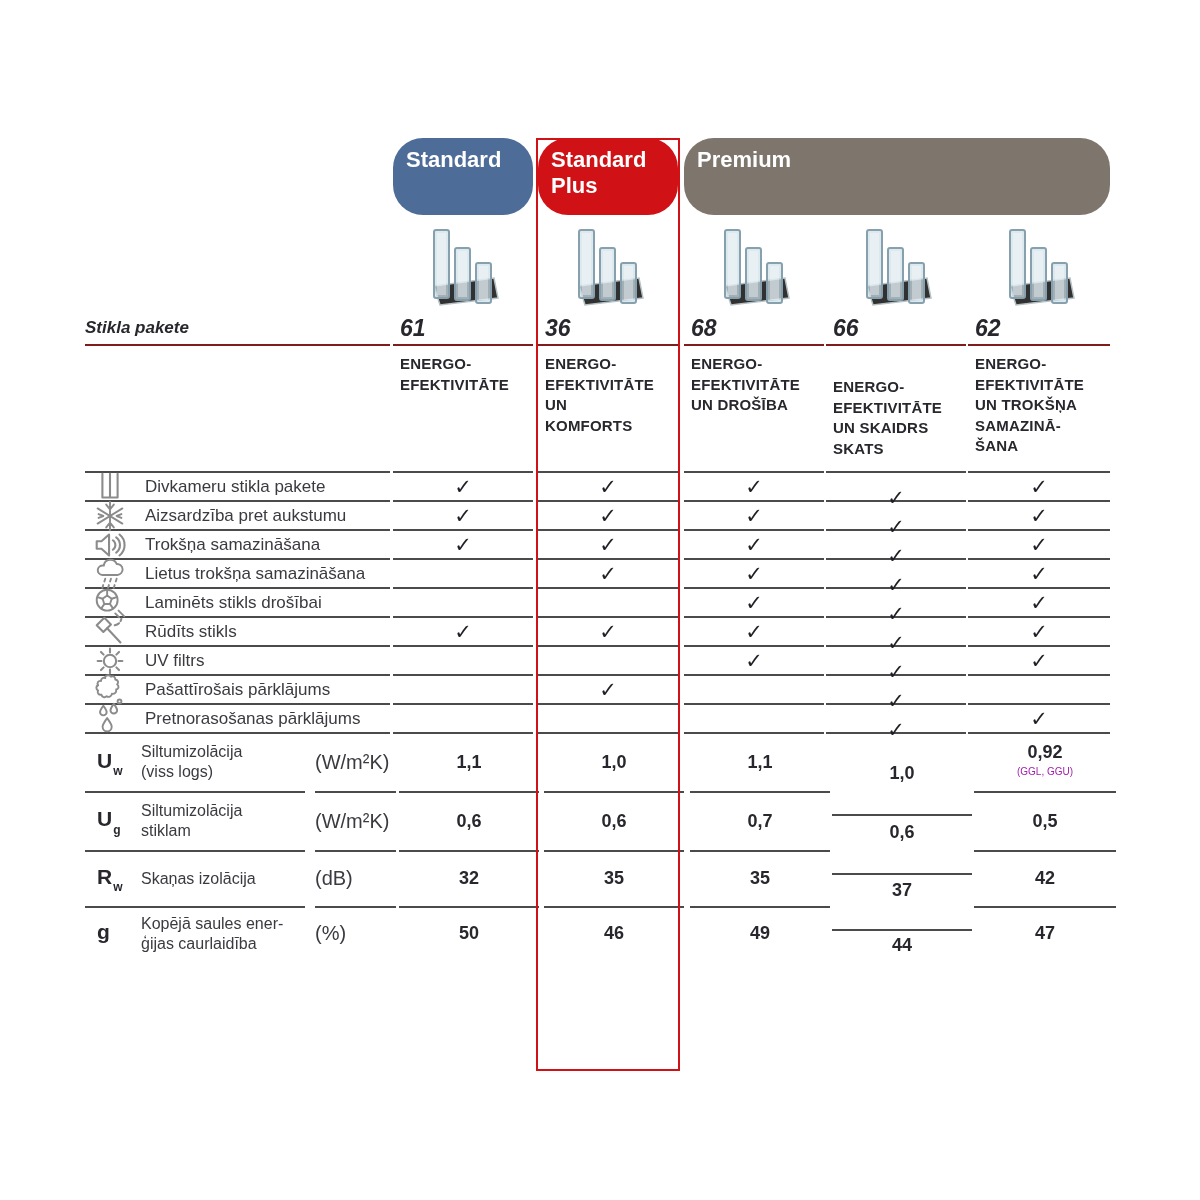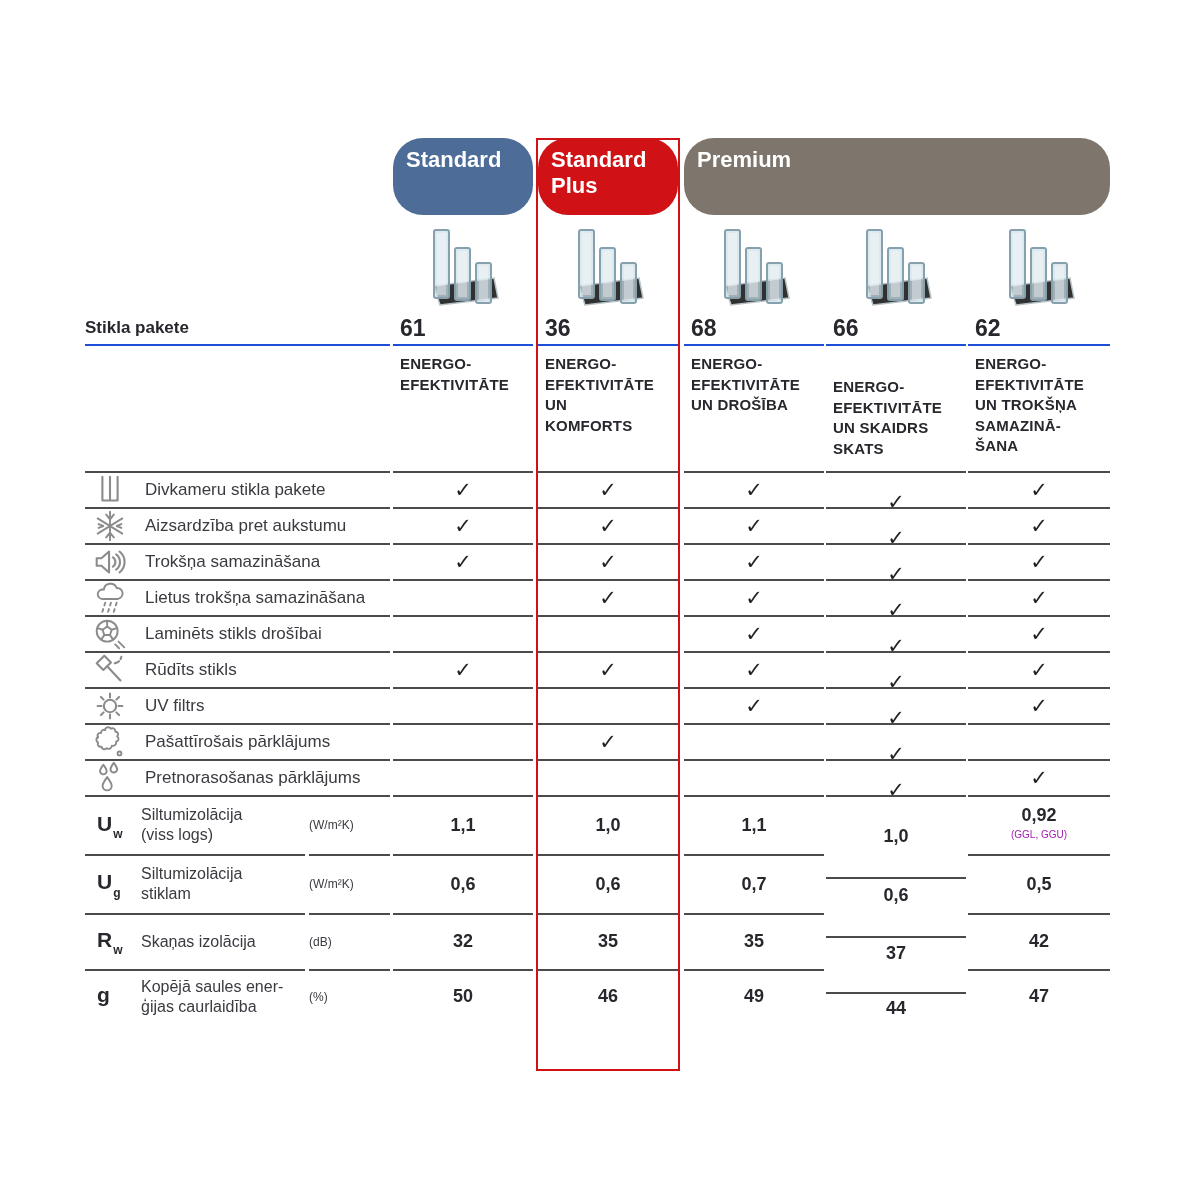--- a/index.html
+++ b/index.html
@@ -18,44 +18,44 @@
   
   .hrow{height:77px;}
   .tierbox{color:#ffffff;font-weight:bold;font-size:22px;line-height:26px;
            padding:9px 0 0 13px;box-sizing:border-box;border-radius:30px;}
   .tier-premium{flex:0 0 426px;width:426px;margin-left:6px;}
   
   .irow{height:97px;}
   .icell{display:flex;align-items:flex-end;justify-content:center;padding-bottom:2px;box-sizing:border-box;}
   
   .nrow{height:34px;}
-  .nrow>div{border-bottom:2px solid #1d4ed8;display:flex;align-items:flex-end;}
+  .nrow>div{border-bottom:2px solid #7f1d1d;display:flex;align-items:flex-end;font-style:italic;}
   .stikla{font-weight:bold;font-size:17px;padding-bottom:6px;}
   .pknum{font-weight:bold;font-size:23px;padding:0 0 2px 7px;}
   
   .prow{height:127px;}
   .prow>div{border-bottom:2px solid #4b4b4b;box-sizing:border-box;}
   .pkname{font-weight:bold;font-size:15px;line-height:20.5px;letter-spacing:.2px;
           padding:8px 0 0 7px;white-space:pre-line;}
   
-  .frow{height:36px;}
+  .frow{height:29px;}
   .frow>div{border-bottom:2px solid #4b4b4b;box-sizing:border-box;display:flex;align-items:center;}
   .fleft{justify-content:flex-start;}
   .ficon{width:50px;flex:0 0 50px;display:flex;justify-content:center;align-items:center;}
   .flabel{font-size:17px;color:#3a3a40;margin-left:10px;}
   .chk{justify-content:center;font-weight:bold;font-size:21px;color:#1e1e24;}
   
   .mrow{}
   .mrow>div{box-sizing:border-box;display:flex;align-items:center;}
   .m1{height:56.5px;}.m2{height:59px;}.m3{height:56px;}.m4{height:54px;}
   .topline>div{border-top:2px solid #4b4b4b;}
   .msym{width:56px;flex:0 0 56px;font-weight:bold;font-size:21px;padding-left:12px;}
   .msym sub{font-size:12px;font-weight:bold;position:relative;top:2px;left:1px;}
   .mlabel{width:164px;flex:0 0 164px;font-size:16px;line-height:20px;color:#3a3a40;white-space:pre-line;}
-  .munit{width:81px;flex:0 0 81px;margin-left:4px;font-size:12px;color:#3a3a40;}
+  .munit{width:81px;flex:0 0 81px;margin-left:10px;font-size:20px;color:#3a3a40;}
   .val{justify-content:center;font-weight:bold;font-size:18px;}
   .stack{flex-direction:column;line-height:19px;}
   .note{font-weight:normal;font-size:10px;color:#a21caf;}
   
   .red-frame{position:absolute;left:451px;top:0;width:144px;height:933px;
              border:2px solid #d01216;box-sizing:border-box;pointer-events:none;}
   svg{display:block;}
 </style>
 </head>
 <body>

